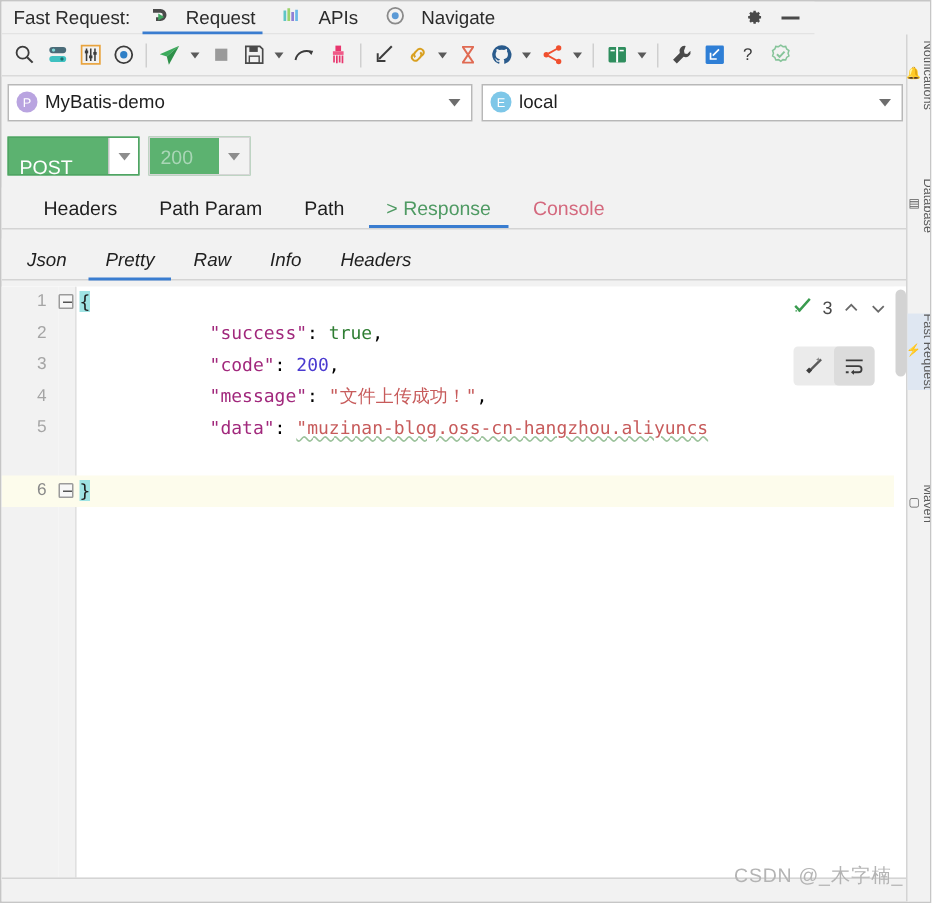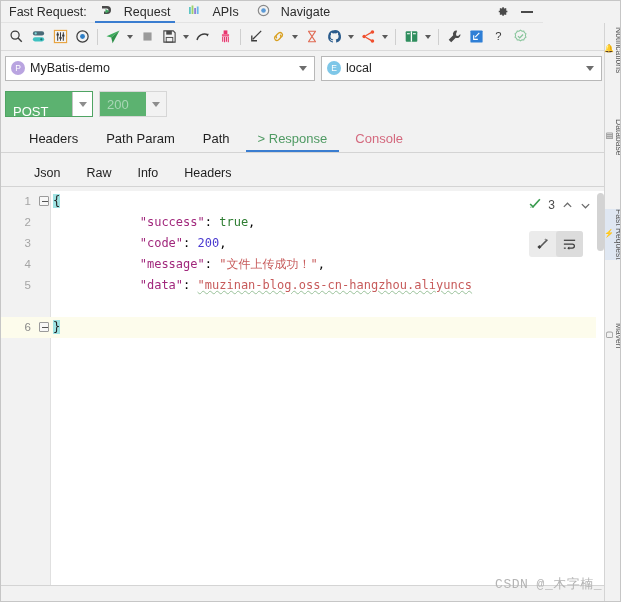--- a/index.html
+++ b/index.html
@@ -185,23 +185,24 @@
     content: ""; position: absolute;
     left: 2px; right: 2px; bottom: 0; height: 2.5px;
     background: #3a7dd0;
   }
 
   
   .subtabs {
     position: absolute; left: 0; top: 158px;
     width: 605px; height: 28px;
     display: flex; align-items: flex-start;
-    padding-left: 20px;
+    padding-left: 4px;
     border-bottom: 1px solid #d4d4d4;
     background: #f2f2f2;
+    font-style: italic;
   }
   .st {
     position: relative; height: 28px;
     display: flex; align-items: center;
     padding: 0 13px;
     font-size: 12.5px; color: #1f1f1f;
     cursor: default; white-space: nowrap;
   }
   .st.active::after {
     content: ""; position: absolute;
@@ -323,21 +324,21 @@
     font-family: "Liberation Sans", sans-serif;
     cursor: default;
   }
   .vtab .vicon { margin-bottom: 3px; font-size: 8px; }
   .vtab.sel { background: #dfe7f2; }
 
   
   .watermark {
     position: absolute; right: 18px; bottom: 8px;
     font-size: 13px; color: #b4b4b4;
-    font-family: Liberation Mono, monospace;
+    font-family: Liberation Sans, sans-serif;
     letter-spacing: .5px;
   }
   .botstrip {
     position: absolute; left: 0; bottom: 0;
     width: 605px; height: 16px; background: #f2f2f2;
     border-top: 1px solid #d4d4d4;
   }
 </style>
 </head>
 <body>
@@ -596,20 +597,21 @@
   <div class="maintabs">
     <div class="mt">Headers</div>
     <div class="mt">Path Param</div>
     <div class="mt">Path</div>
     <div class="mt resp active">&gt; Response</div>
     <div class="mt console">Console</div>
   </div>
 
   <div class="subtabs">
     <div class="st">Json</div>
+    <div class="st active">Pretty</div>
     <div class="st">Raw</div>
     <div class="st">Info</div>
     <div class="st">Headers</div>
   </div>
 
   <div class="editor">
     <div class="gutter"></div>
     <div class="foldcol"></div>
 
     <div class="code">

